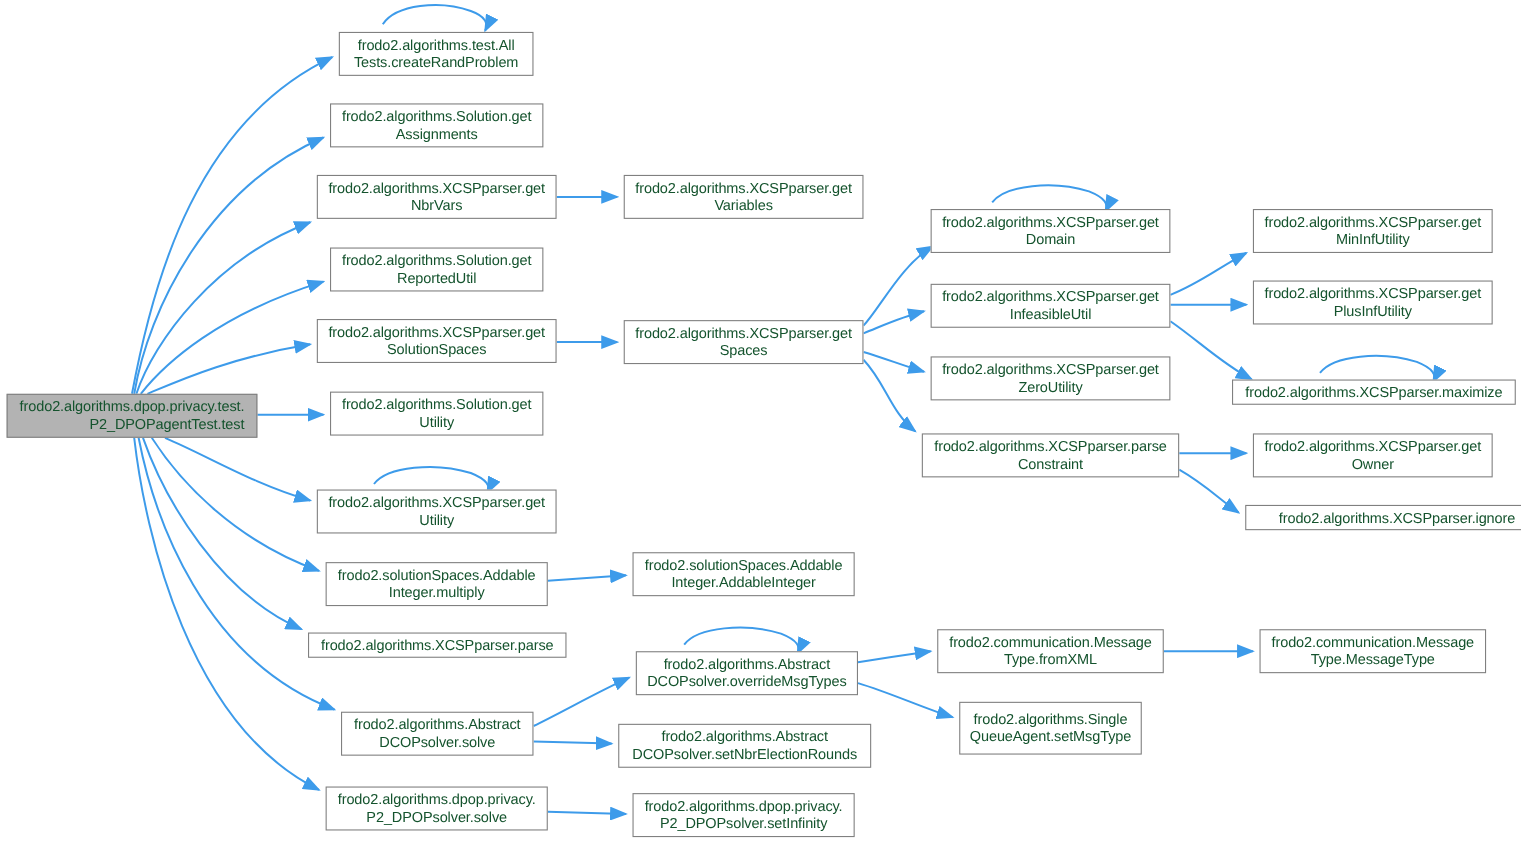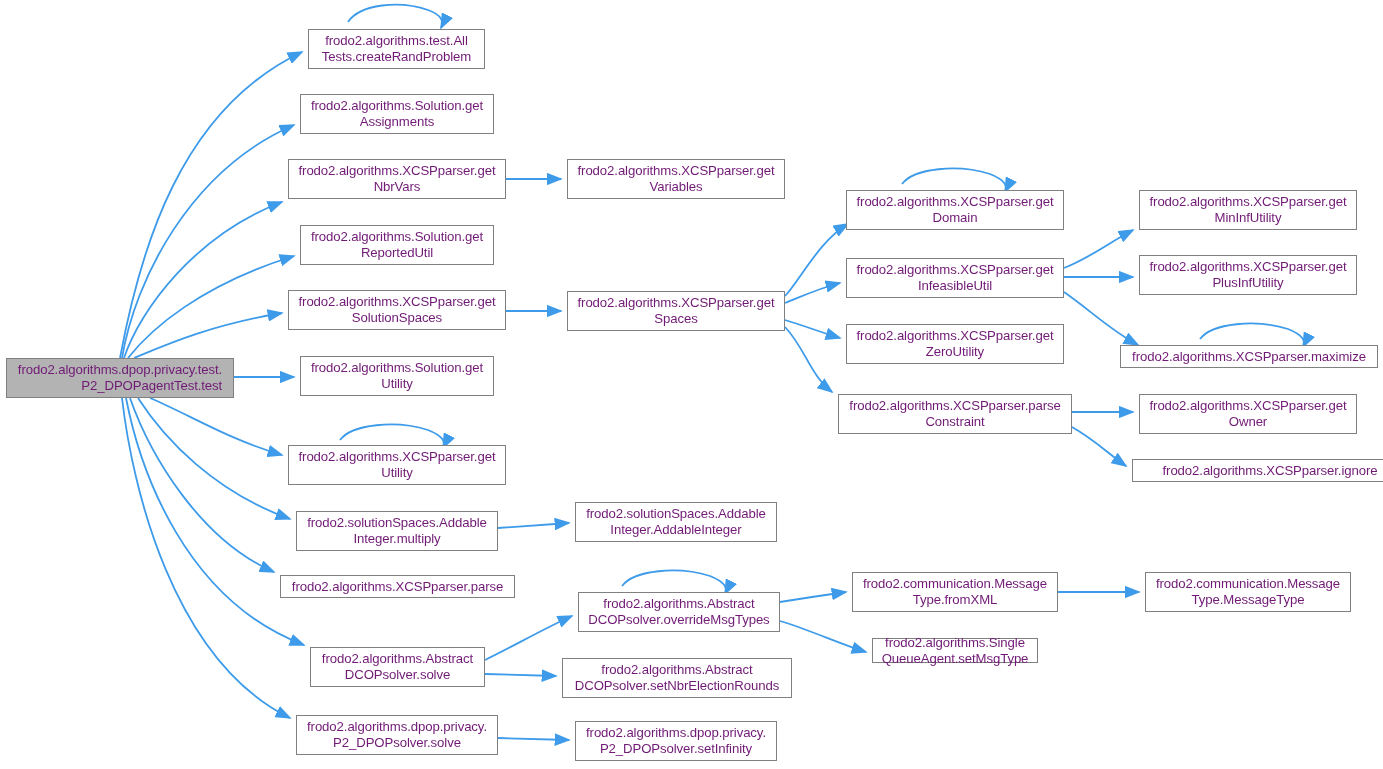--- a/index.html
+++ b/index.html
@@ -21,21 +21,21 @@
     top: 0;
     width: 1383px;
     height: 769px;
     pointer-events: none;
   }
   .node {
     position: absolute;
     box-sizing: border-box;
     border: 1px solid #808080;
     background: #ffffff;
-    color: #701a75;
+    color: #14532d;
     font-size: 13.2px;
     line-height: 15.6px;
     text-align: center;
     display: flex;
     align-items: center;
     justify-content: center;
     padding: 0 4px;
     white-space: pre-line;
     letter-spacing: -0.1px;
   }
@@ -138,18 +138,18 @@
       <div class="node" style="left: 1139px; top: 190px; width: 218px; height: 40px;">frodo2.algorithms.XCSPparser.get
 MinInfUtility</div>
       <div class="node" style="left: 1139px; top: 255px; width: 218px; height: 40px;">frodo2.algorithms.XCSPparser.get
 PlusInfUtility</div>
       <div class="node" style="left: 1120px; top: 345px; width: 258px; height: 23px;">frodo2.algorithms.XCSPparser.maximize</div>
       <div class="node" style="left: 1139px; top: 394px; width: 218px; height: 40px;">frodo2.algorithms.XCSPparser.get
 Owner</div>
       <div class="node" style="left: 1132px; top: 459px; width: 276px; height: 23px;">frodo2.algorithms.XCSPparser.ignore</div>
       <div class="node" style="left: 852px; top: 572px; width: 206px; height: 40px;">frodo2.communication.Message
 Type.fromXML</div>
-      <div class="node" style="left: 872px; top: 638px; width: 166px; height: 25px;">frodo2.algorithms.Single
+      <div class="node" style="left: 872px; top: 638px; width: 166px; height: 48px;">frodo2.algorithms.Single
 QueueAgent.setMsgType</div>
       <div class="node" style="left: 1145px; top: 572px; width: 206px; height: 40px;">frodo2.communication.Message
 Type.MessageType</div>
     </div>
 </div>
 
 </body></html>

